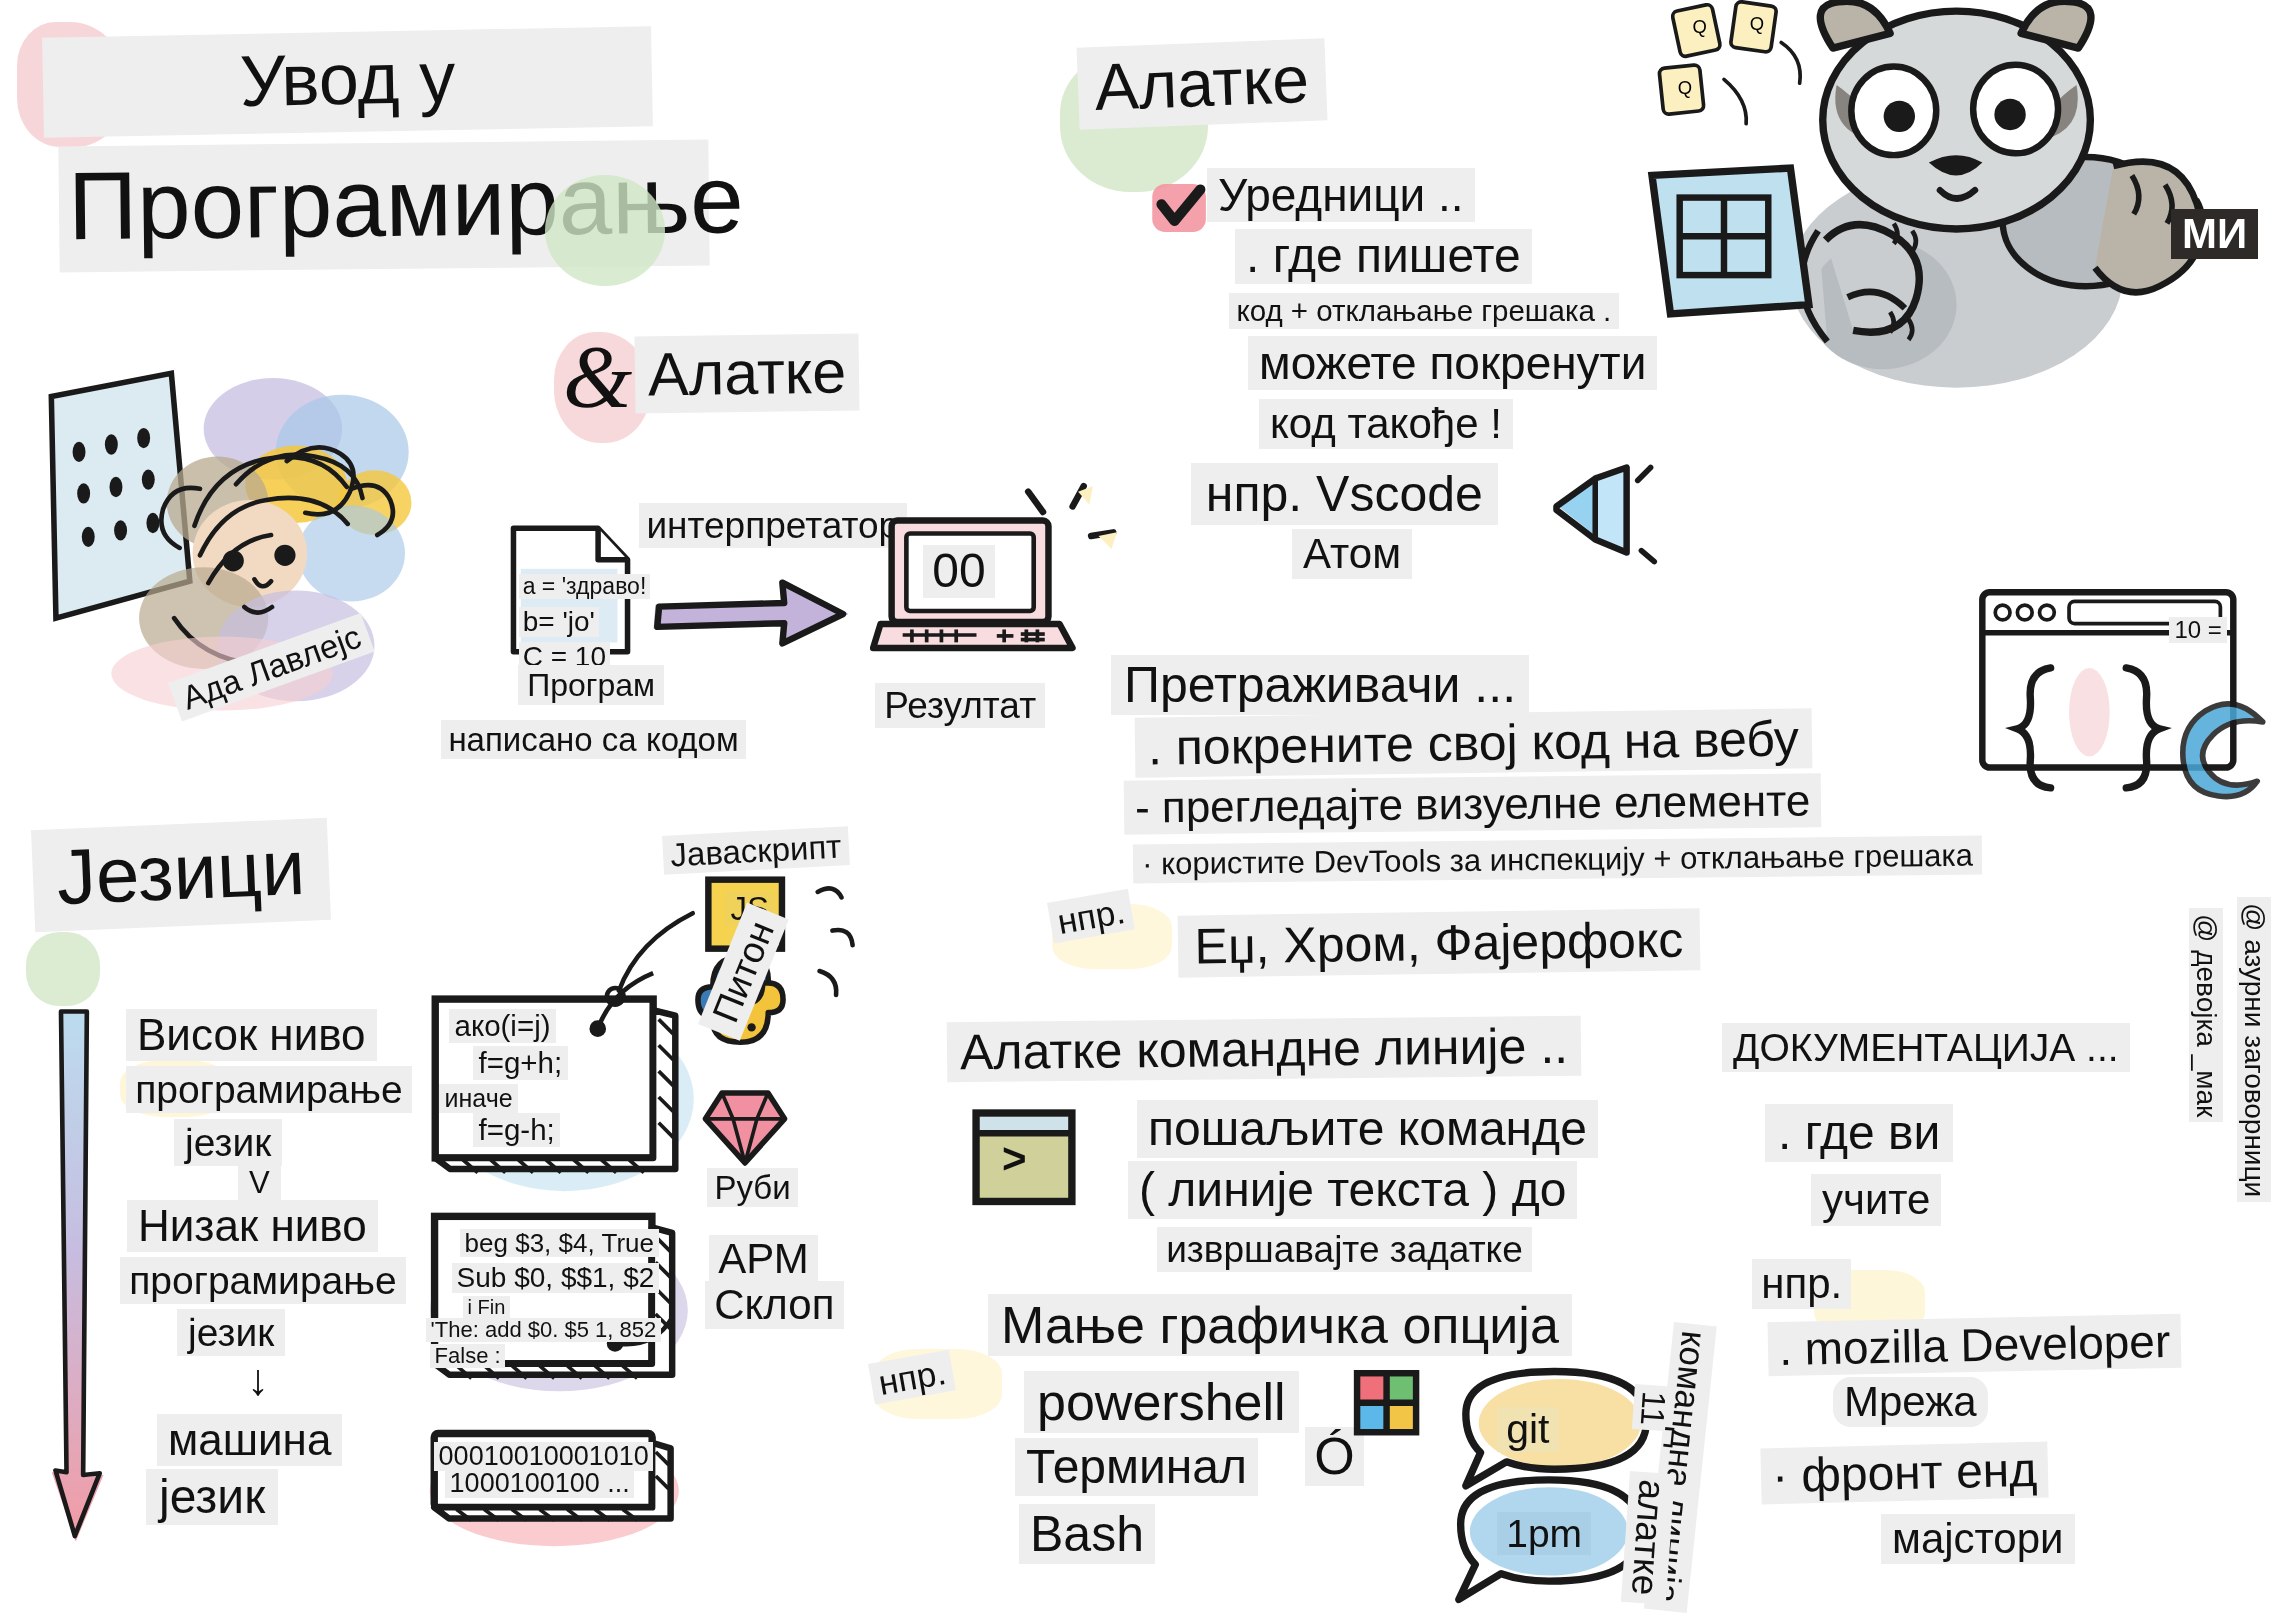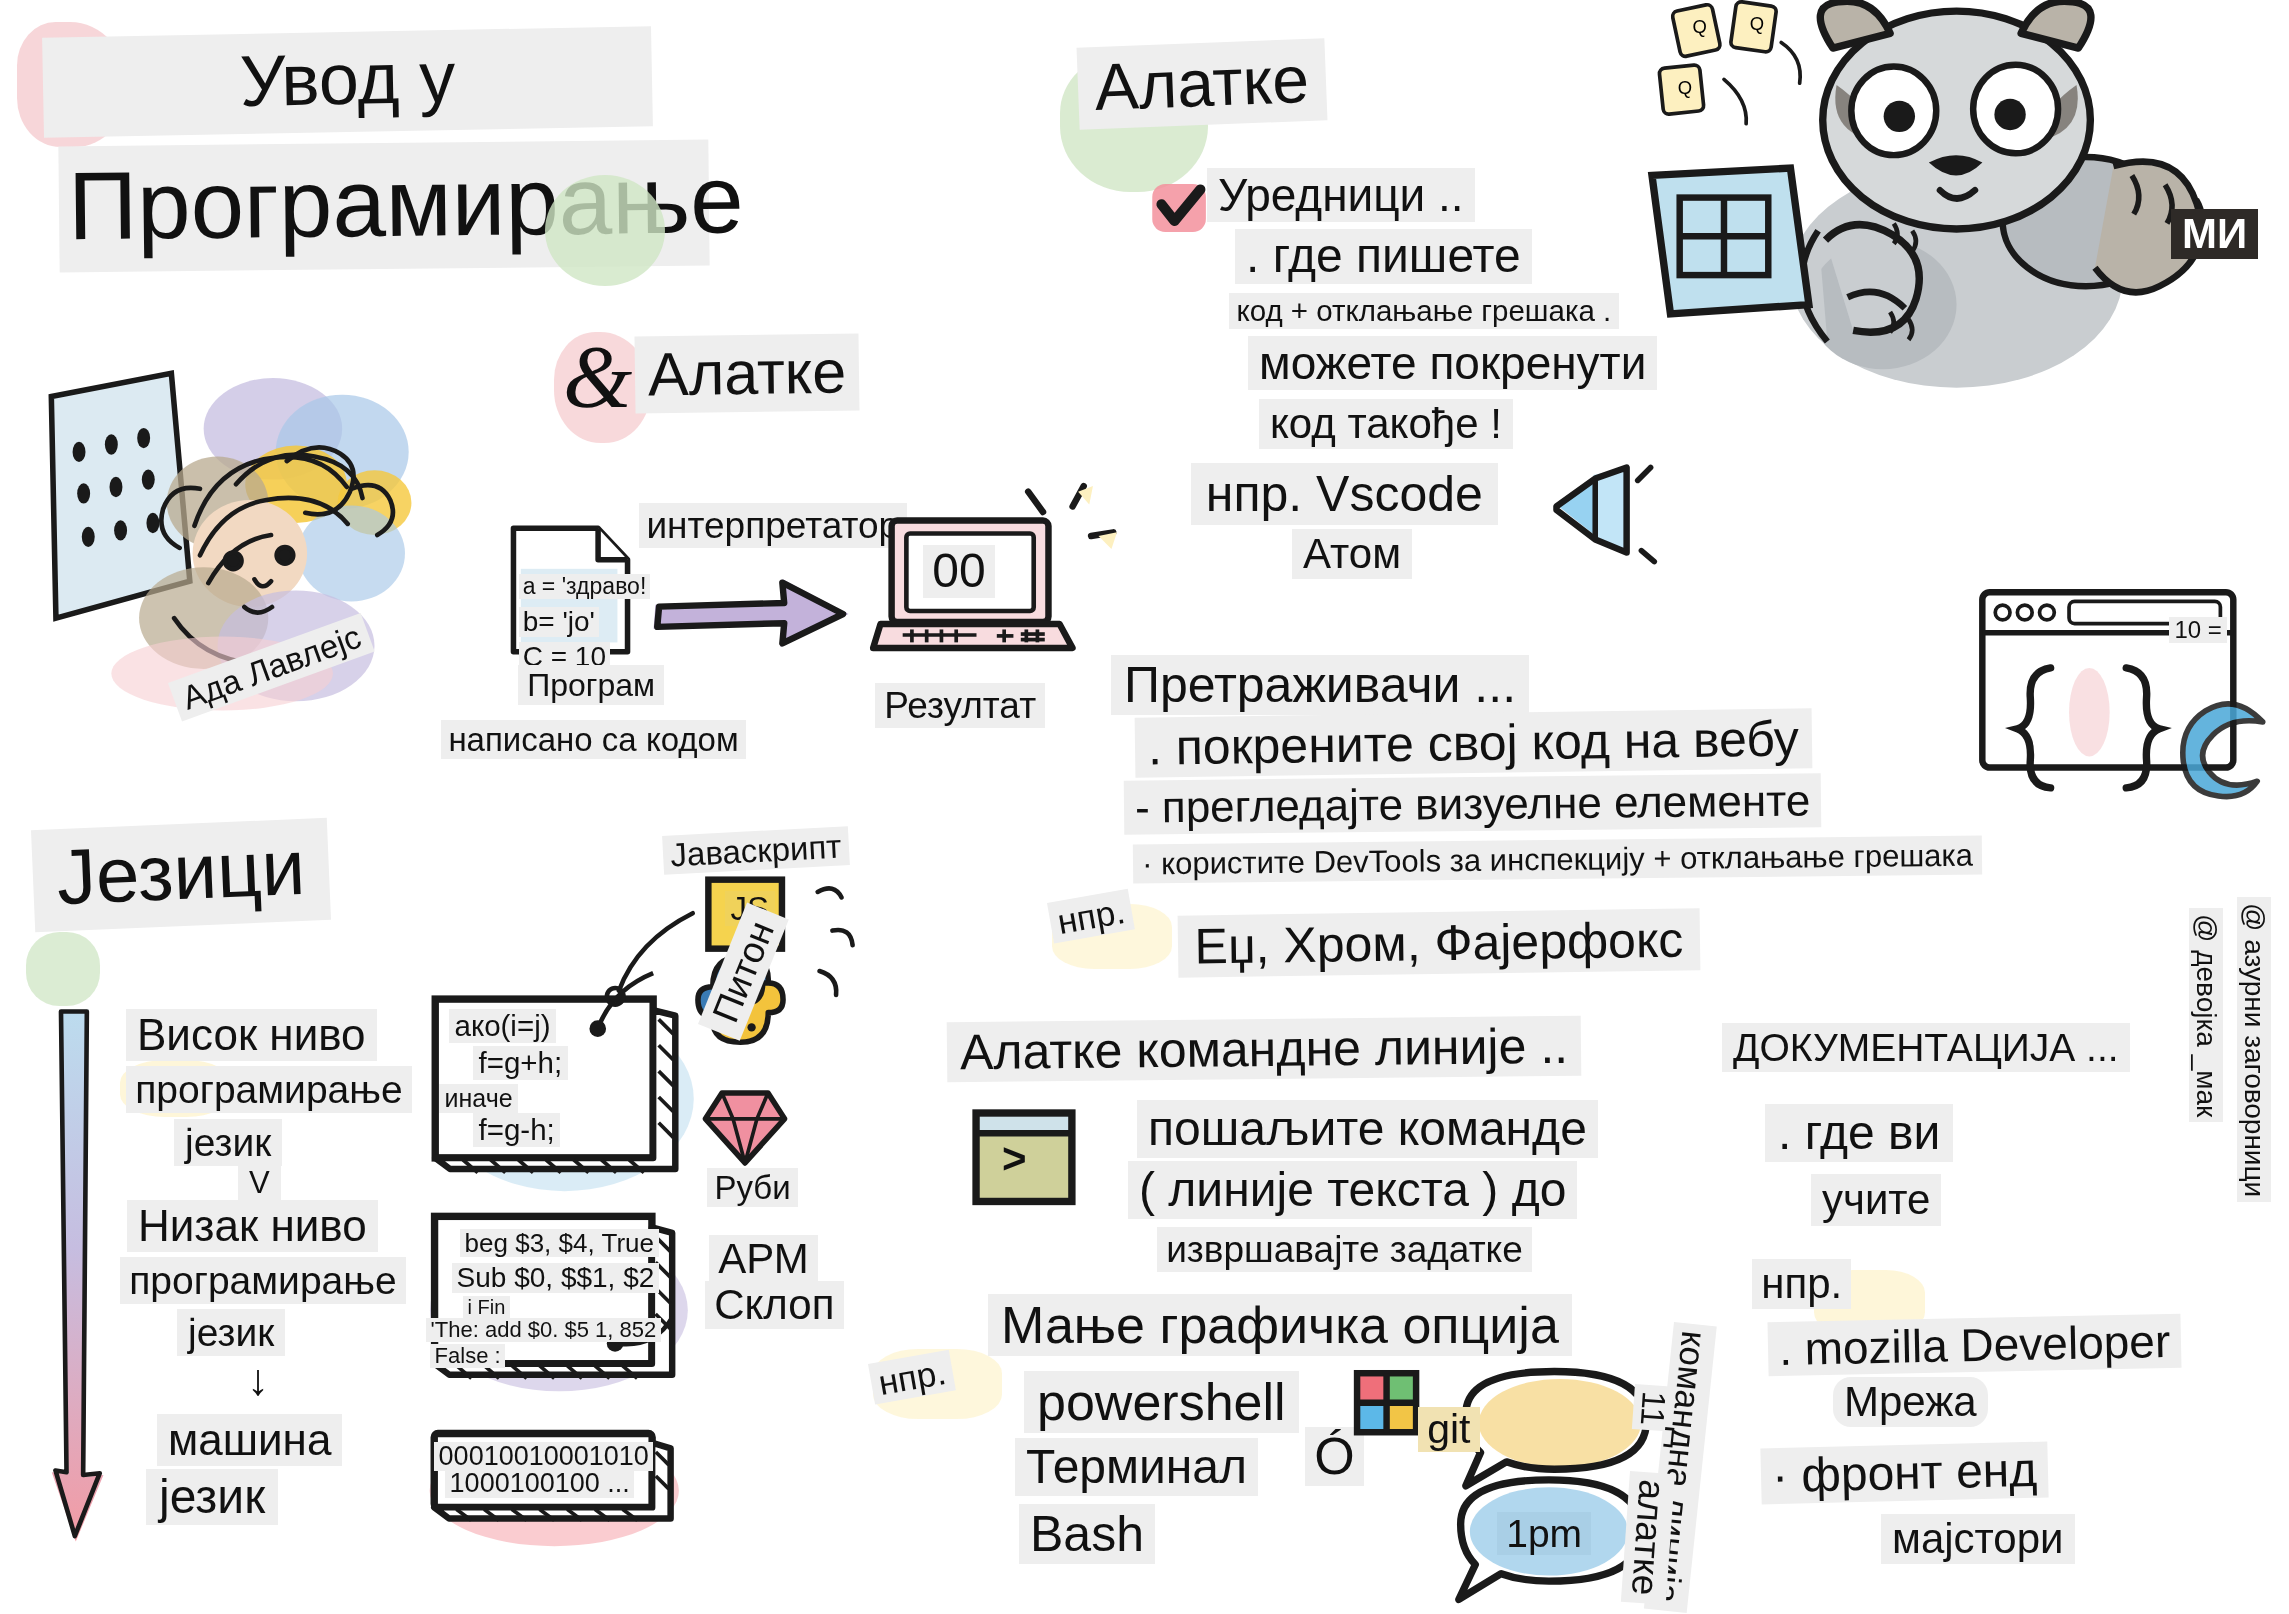--- a/index.html
+++ b/index.html
@@ -338,21 +338,21 @@
       <rect x="12" y="10" width="64" height="64"></rect>
       <path d="M44 10 L44 74"></path>
         <path d="M12 42 L76 42"></path>
     </g>
   </svg>
 
   <svg class="deco" style="left:1440px;top:1366px;" width="212" height="129" viewBox="0 0 230 140">
     <ellipse cx="130" cy="62" rx="88" ry="48" fill="#f7dd9a" opacity=".9"></ellipse>
     <path d="M28 52 q0 -46 96 -46 q100 0 100 54 q0 52 -100 52 q-30 0 -52 -8 l-44 26 l16 -36 q-16 -16 -16 -42 z" fill="none" stroke="#1a1a1a" stroke-width="8" stroke-linejoin="round"></path>
   </svg>
-  <div class="t" style="left:1418px;top:1407px;font-size:41px;padding:1.8px 9.2px;background:#f1e2b2;">git</div>
+  <div class="t" style="left:1497px;top:1407px;font-size:41px;padding:1.8px 9.2px;background:#f1e2b2;">git</div>
 
   <svg class="deco" style="left:1431px;top:1467px;" width="212" height="138" viewBox="0 0 230 150">
     <ellipse cx="128" cy="70" rx="86" ry="48" fill="#a9d3ec" opacity=".9"></ellipse>
     <path d="M32 62 q0 -48 96 -48 q100 0 100 56 q0 54 -100 54 q-30 0 -52 -8 l-46 28 l18 -38 q-16 -16 -16 -44 z" fill="none" stroke="#1a1a1a" stroke-width="8" stroke-linejoin="round"></path>
   </svg>
   <div class="t" style="left:1497px;top:1512px;font-size:39px;padding:1.8px 9.2px;background:#a9cfe6;">1pm</div>
 
   <div class="t vert rot" style="left:1635px;top:1384px;font-size:33px;padding:5.5px 2.8px;transform:rotate(4deg);">11</div>
   <div class="t vert rot" style="left:1674px;top:1322px;font-size:35px;padding:7.4px 3.7px;transform:rotate(6deg);">командна линија</div>
   <div class="t vert rot" style="left:1630px;top:1471px;font-size:37px;padding:7.4px 3.7px;transform:rotate(4deg);">алатке</div>

